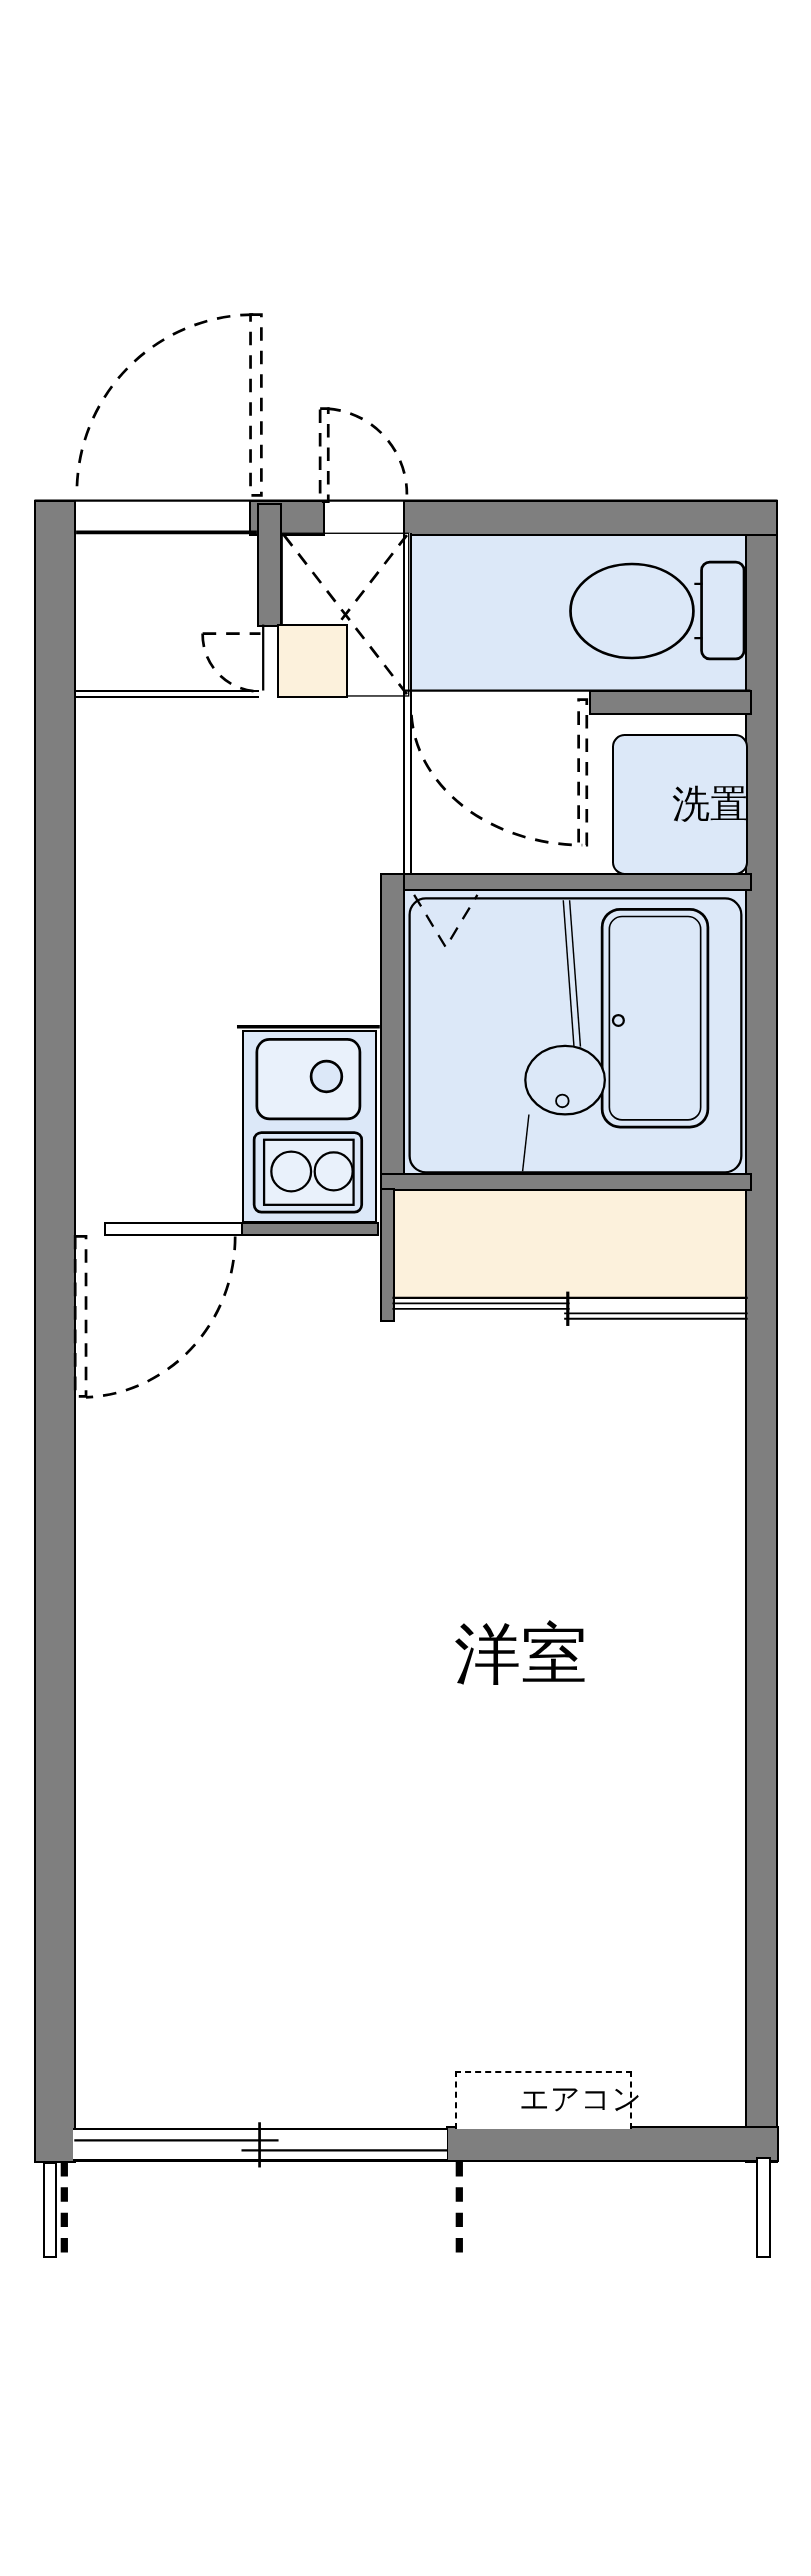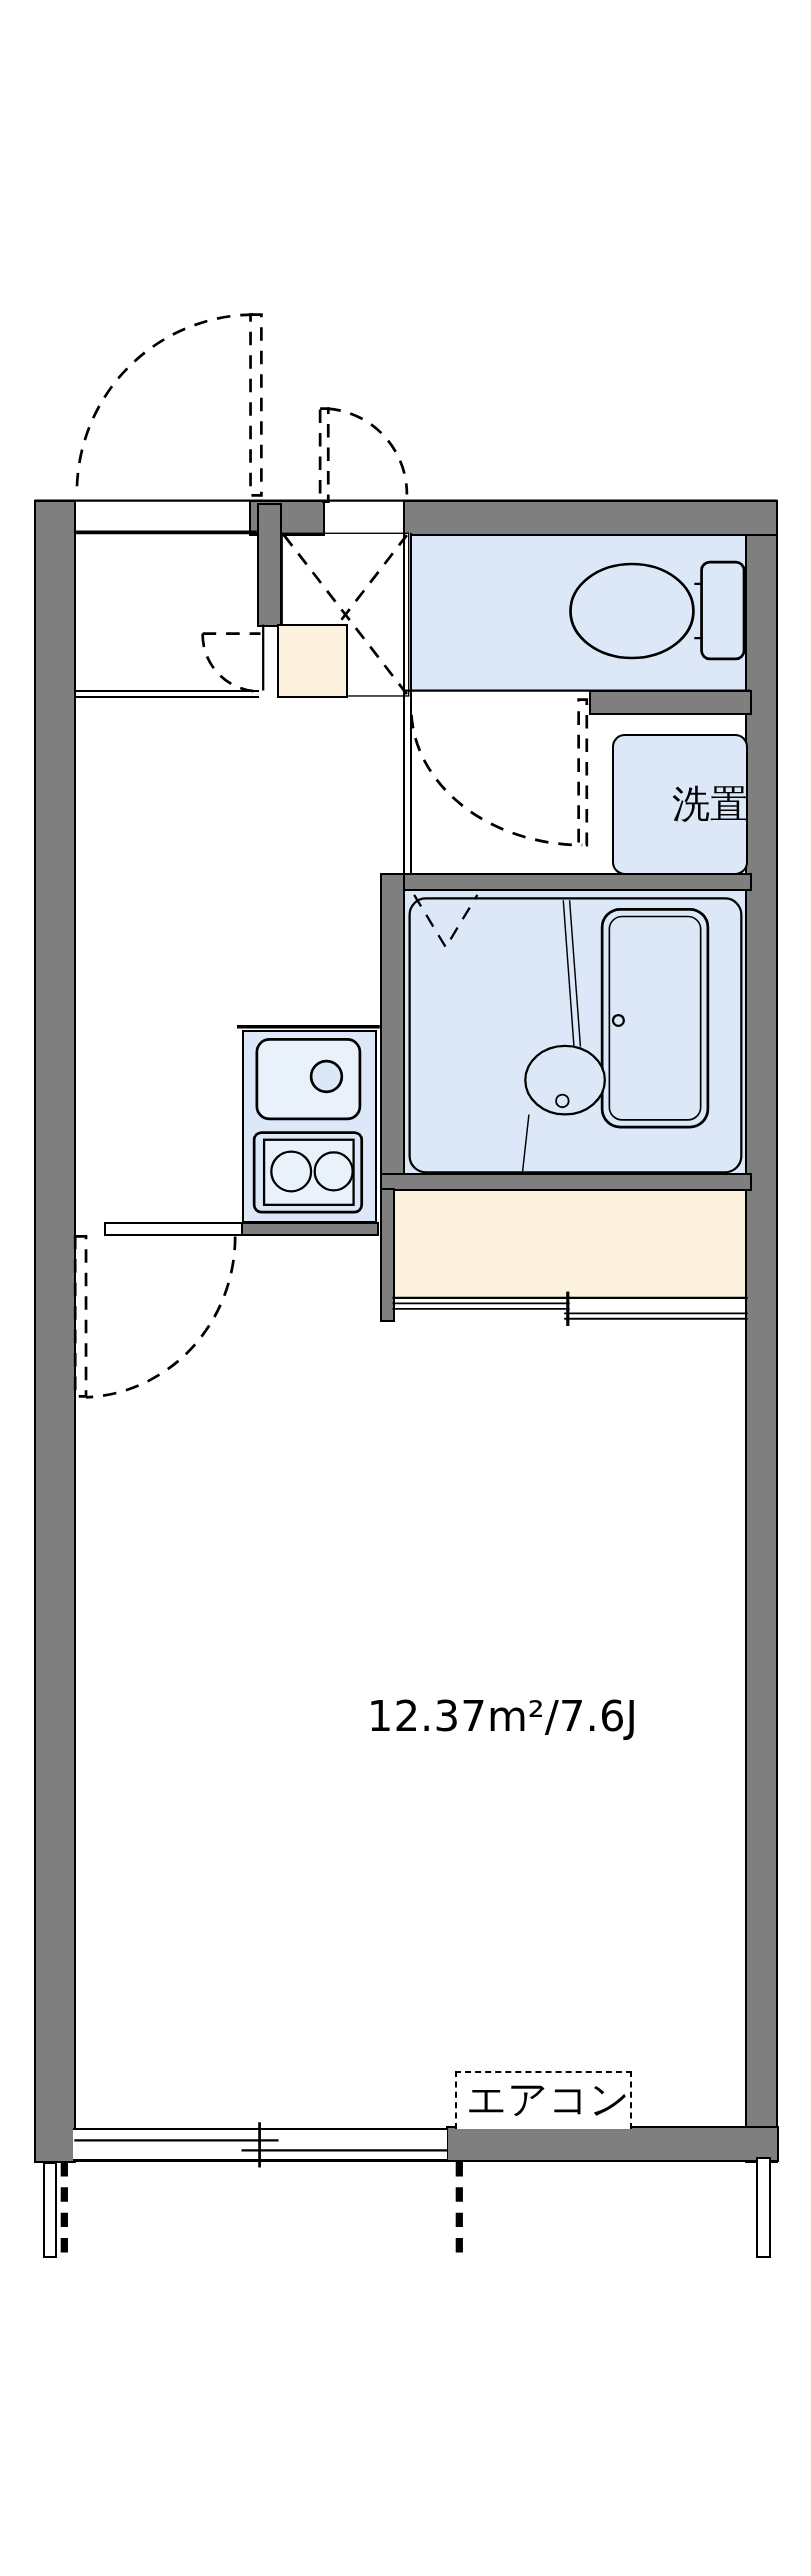--- a/index.html
+++ b/index.html
@@ -115,22 +115,22 @@
 
     <path class="ln" stroke-width="8" stroke-dasharray="16 12" d="M71 2392 V2496"></path>
     <path class="ln" stroke-width="8" stroke-dasharray="16 12" d="M508 2392 V2500"></path>
   </svg>
 
   <div class="abs top" style="left:277px;top:624px;width:71px;height:74px;background:var(--cream);border:2.3px solid var(--line);"></div>
 
   <div class="abs label" style="left:612px;top:779px;width:136px;font-size:38px;">洗置</div>
 
 
+  <div class="abs label" style="left:226px;top:1609px;width:362px;font-size:67px;">洋室</div>
 
-  <div class="abs label" style="left:181px;top:1692px;width:457px;font-size:42px;">12.37m²/7.6J</div>
 
   <div class="abs top" style="left:455px;top:2071px;width:177px;height:58px;background:var(--bg);
               border:2.7px dashed var(--line);border-bottom:none;">
-    <div class="label" style="position:absolute;left:0;top:0;width:100%;line-height:52px;font-size:40px;">エアコン</div>
+    <div class="label" style="position:absolute;left:12px;top:0;width:100%;line-height:52px;font-size:30px;">エアコン</div>
   </div>
 
 </div>
 
 
 </body></html>

